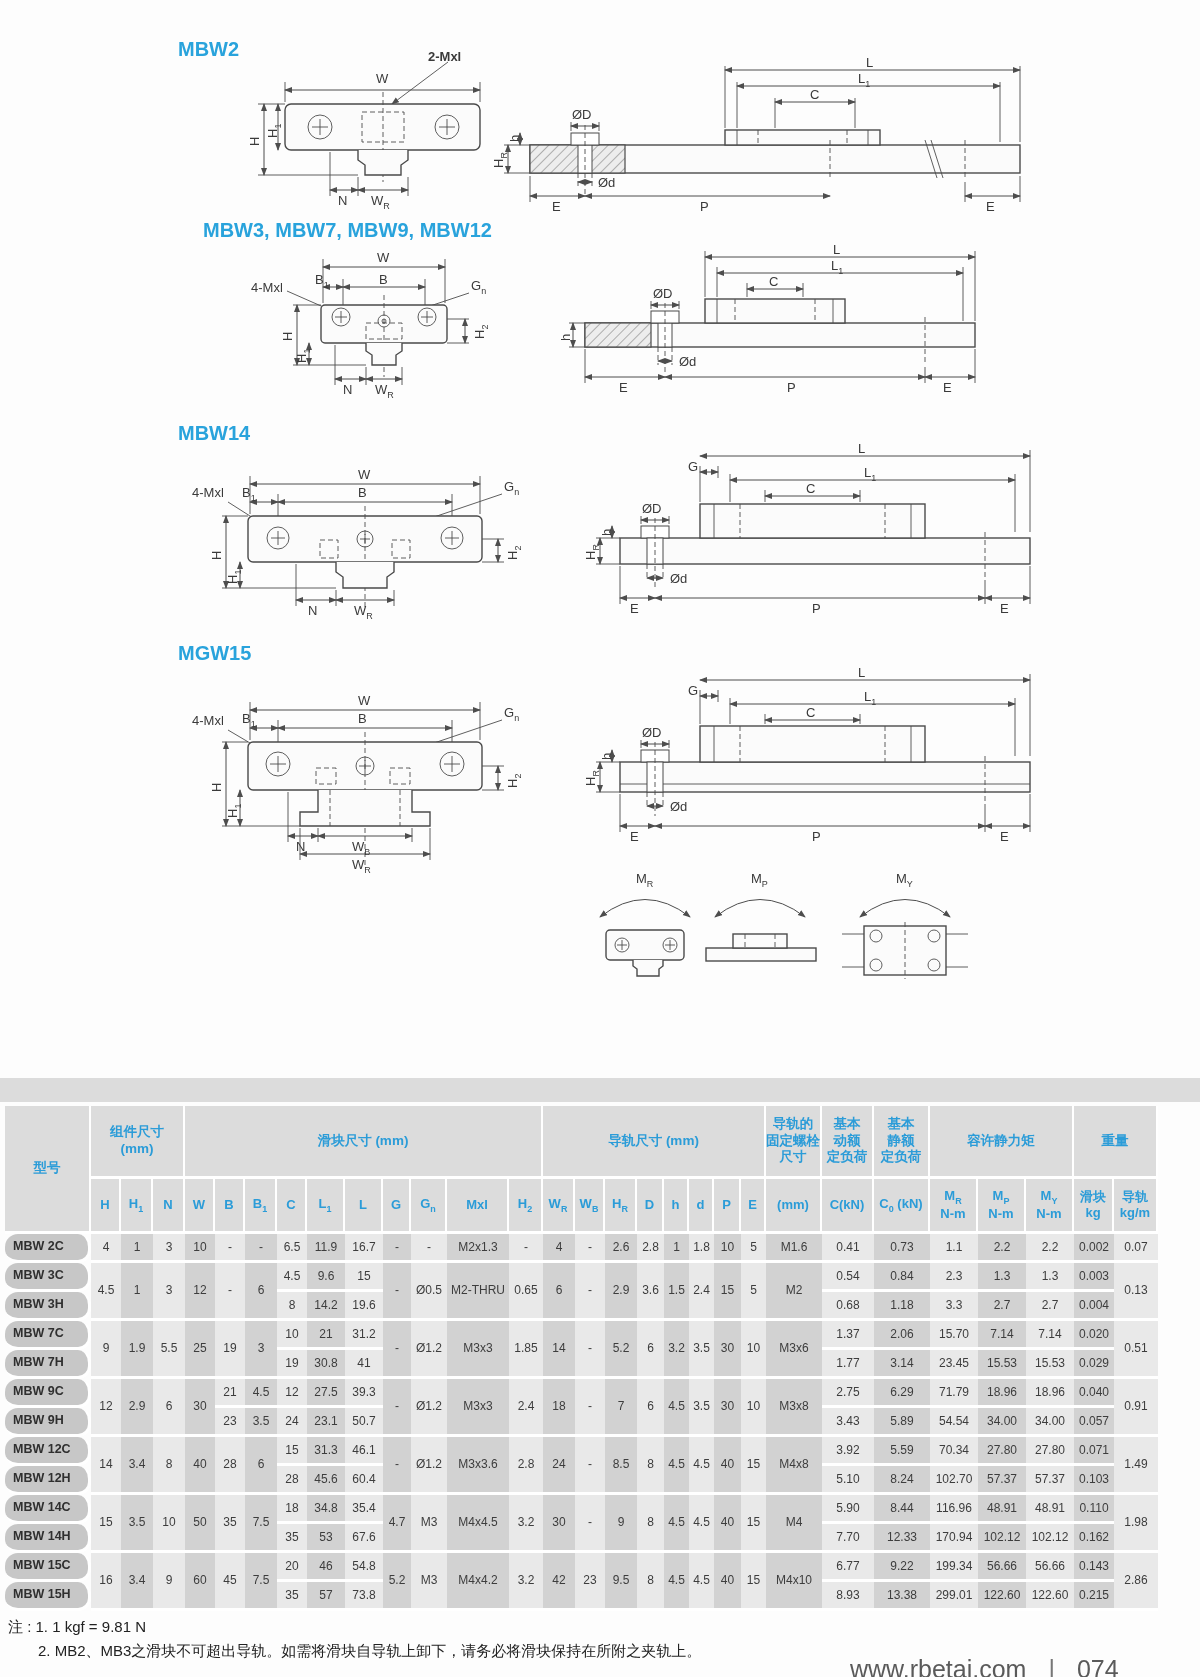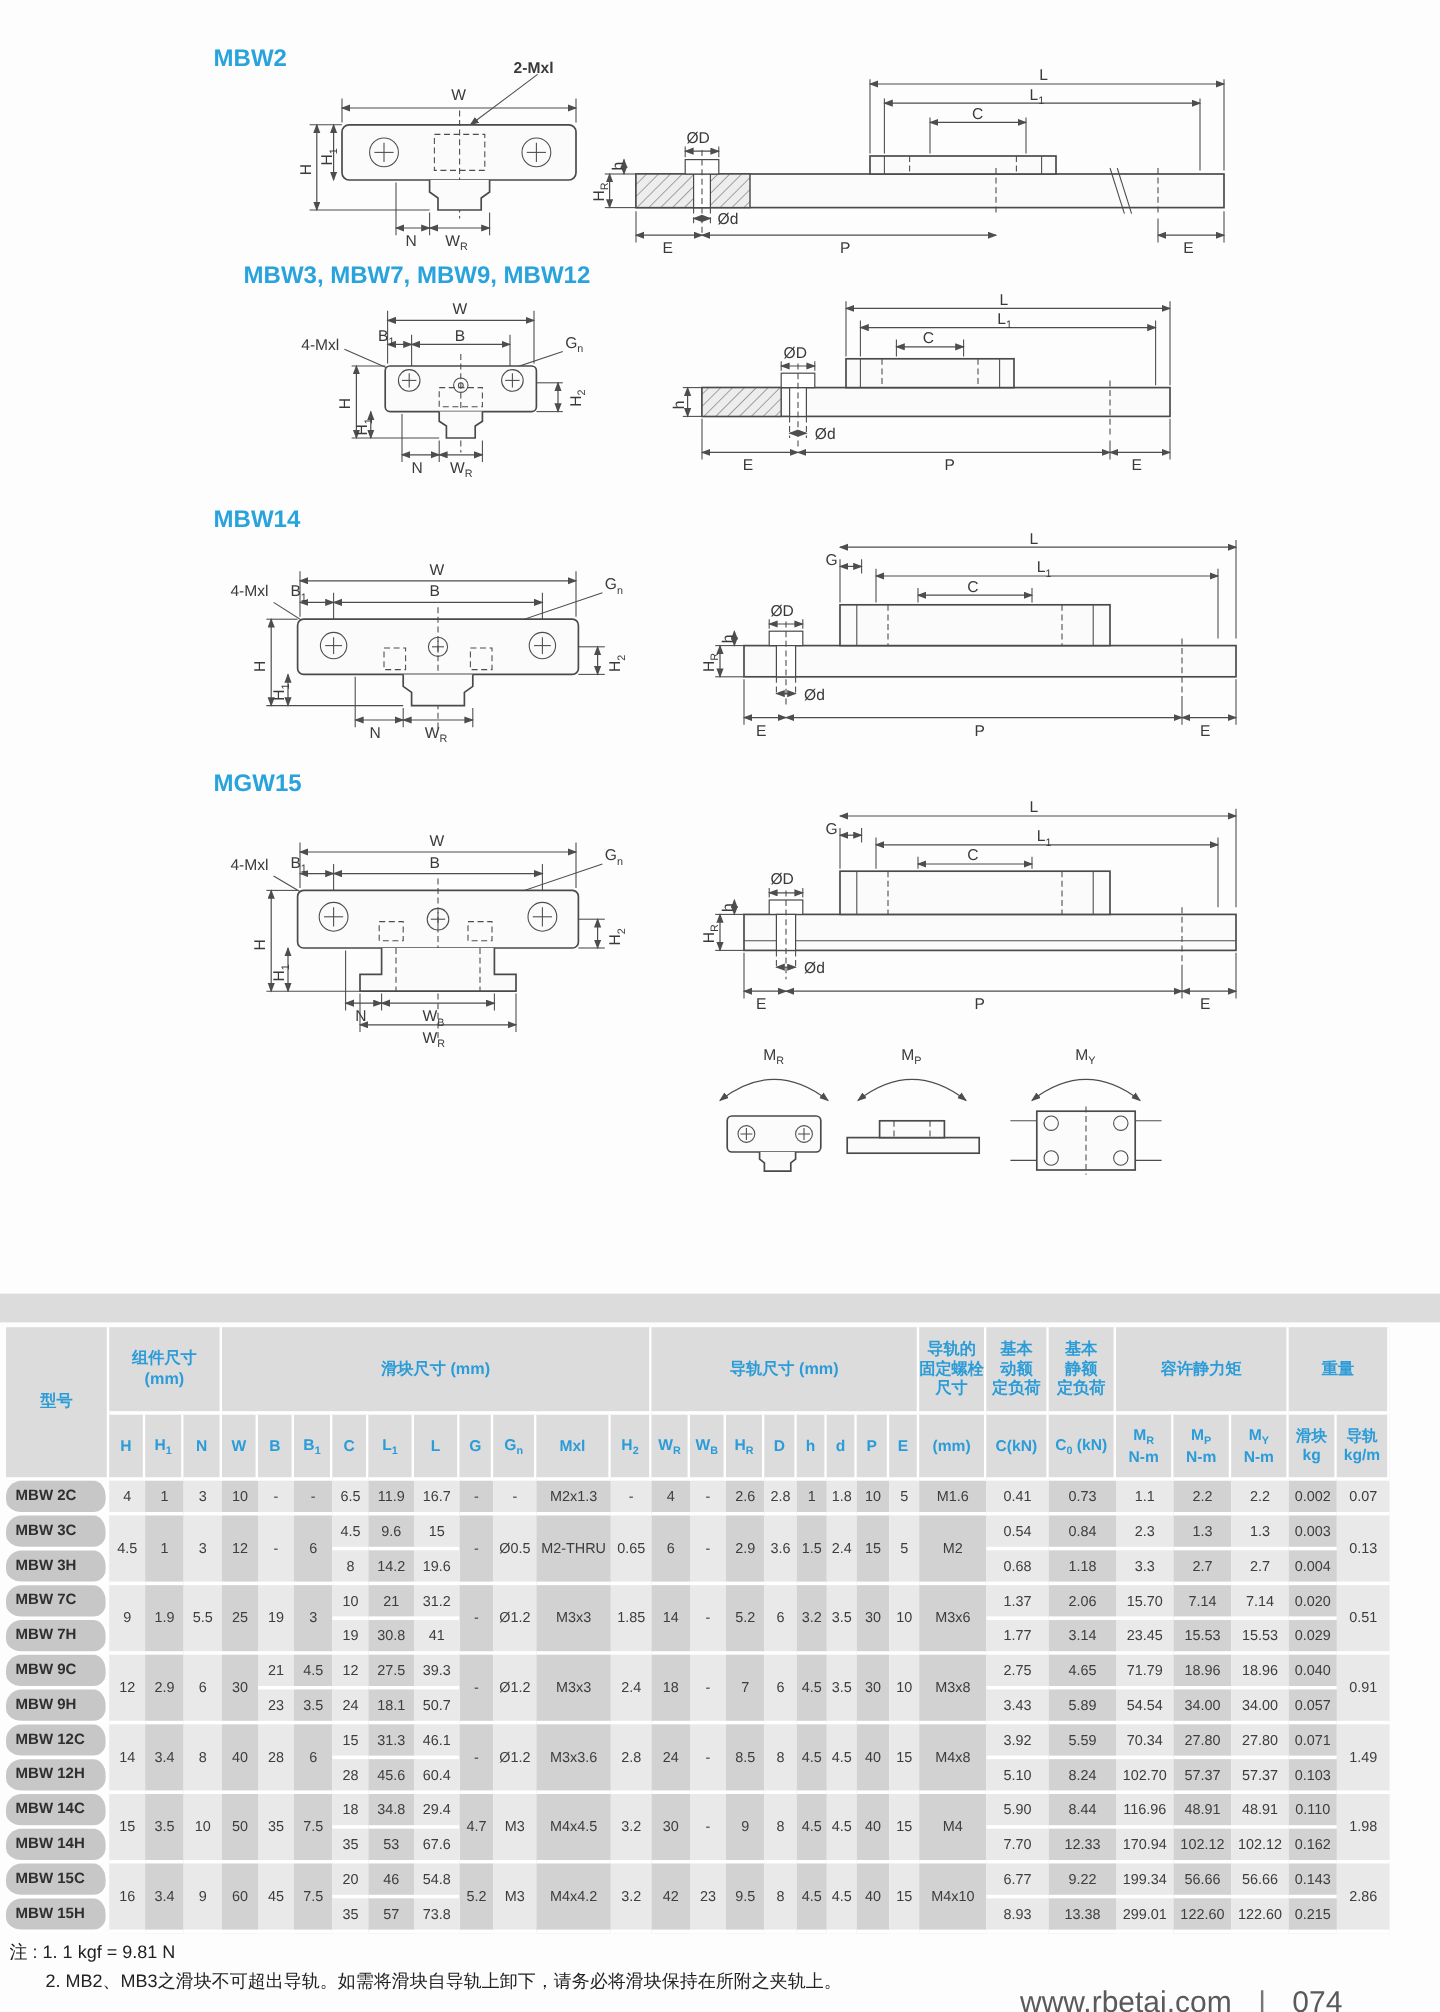--- a/index.html
+++ b/index.html
@@ -693,33 +693,33 @@
             <td class="dk" rowspan="2">18</td>
             <td class="lt" rowspan="2">-</td>
             <td class="dk" rowspan="2">7</td>
             <td class="lt" rowspan="2">6</td>
             <td class="dk" rowspan="2">4.5</td>
             <td class="lt" rowspan="2">3.5</td>
             <td class="dk" rowspan="2">30</td>
             <td class="lt" rowspan="2">10</td>
             <td class="dk" rowspan="2">M3x8</td>
             <td class="lt">2.75</td>
-            <td class="dk">4.65</td>
+            <td class="dk">6.29</td>
             <td class="lt">71.79</td>
             <td class="dk">18.96</td>
             <td class="lt">18.96</td>
             <td class="dk">0.040</td>
             <td class="lt" rowspan="2">0.91</td>
           </tr>
           <tr>
             <td class="model">MBW 9H</td>
             <td class="lt">23</td>
             <td class="dk">3.5</td>
             <td class="lt">24</td>
-            <td class="dk">18.1</td>
+            <td class="dk">23.1</td>
             <td class="lt">50.7</td>
             <td class="lt">3.43</td>
             <td class="dk">5.89</td>
             <td class="lt">54.54</td>
             <td class="dk">34.00</td>
             <td class="lt">34.00</td>
             <td class="dk">0.057</td>
           </tr>
           <tr>
             <td class="model">MBW 12C</td>
@@ -768,21 +768,21 @@
           <tr>
             <td class="model">MBW 14C</td>
             <td class="lt" rowspan="2">15</td>
             <td class="dk" rowspan="2">3.5</td>
             <td class="lt" rowspan="2">10</td>
             <td class="dk" rowspan="2">50</td>
             <td class="lt" rowspan="2">35</td>
             <td class="dk" rowspan="2">7.5</td>
             <td class="lt">18</td>
             <td class="dk">34.8</td>
-            <td class="lt">29.4</td>
+            <td class="lt">35.4</td>
             <td class="dk" rowspan="2">4.7</td>
             <td class="lt" rowspan="2">M3</td>
             <td class="dk" rowspan="2">M4x4.5</td>
             <td class="lt" rowspan="2">3.2</td>
             <td class="dk" rowspan="2">30</td>
             <td class="lt" rowspan="2">-</td>
             <td class="dk" rowspan="2">9</td>
             <td class="lt" rowspan="2">8</td>
             <td class="dk" rowspan="2">4.5</td>
             <td class="lt" rowspan="2">4.5</td>

